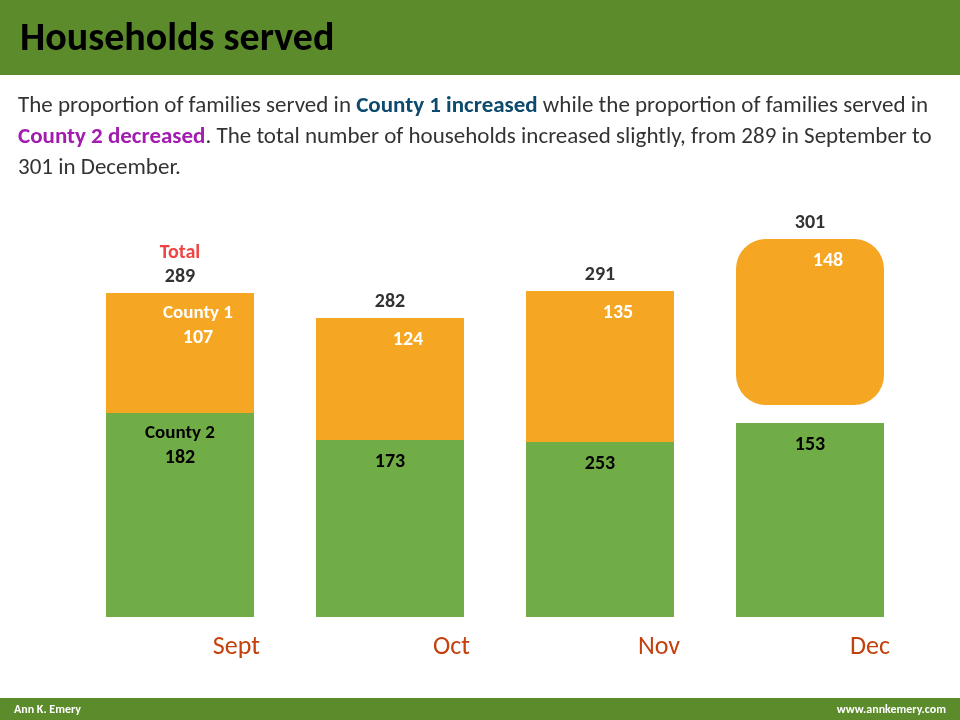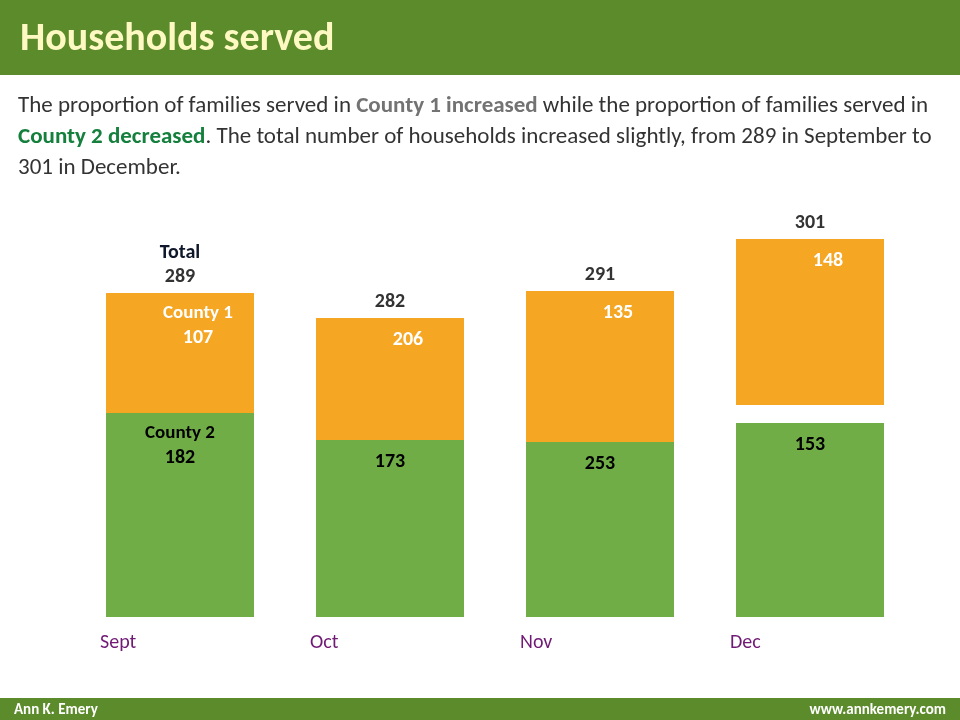--- a/index.html
+++ b/index.html
@@ -6,33 +6,33 @@
   body {
     font-family: "Segoe UI", -apple-system, Calibri, Arial, sans-serif;
     width: 960px;
     height: 720px;
     background: #fff;
     overflow: hidden;
     position: relative;
   }
   .header {
     background: #5b8b2a;
-    color: #fef9c3;
+    color: #000000;
     padding: 12px 20px 14px;
     font-size: 40px;
     font-weight: 700;
   }
   .subtitle {
     padding: 14px 20px 10px 18px;
     font-size: 23px;
     color: #333;
     line-height: 1.35;
   }
-  .hl-orange { color: #737373; font-weight: 700; }
-  .hl-green  { color: #15803d; font-weight: 700; }
+  .hl-orange { color: #0c4a6e; font-weight: 700; }
+  .hl-green  { color: #a21caf; font-weight: 700; }
   .chart-area {
     position: absolute;
     left: 90px;
     top: 225px;
     width: 810px;
     height: 440px;
   }
   .bars-row {
     display: flex;
     justify-content: space-between;
@@ -52,21 +52,21 @@
     color: #333;
     text-align: center;
     margin-bottom: 6px;
     line-height: 1.2;
     min-height: 24px;
   }
   .total-pre {
     display: block;
     font-size: 20px;
     font-weight: 700;
-    color: #0f172a;
+    color: #ef4444;
   }
   .stack {
     width: 148px;
     display: flex;
     flex-direction: column;
   }
   .seg-top {
     background: #f5a623;
     color: #fff;
     font-size: 20px;
@@ -90,31 +90,31 @@
     line-height: 1.2;
   }
   .seg-name { font-size: 19px; }
   .xlabels {
     display: flex;
     justify-content: space-between;
     padding: 12px 10px 0 10px;
   }
   .xlabel {
     width: 160px;
-    text-align: left;
-    font-size: 20px;
-    color: #701a75;
+    text-align: right;
+    font-size: 26px;
+    color: #c2410c;
   }
   .footer {
     position: absolute;
     left: 0; right: 0; bottom: 0;
     height: 22px;
     background: #5b8b2a;
     color: #fff;
-    font-size: 15px;
+    font-size: 12px;
     display: flex;
     align-items: center;
     justify-content: space-between;
     padding: 0 14px;
     font-weight: 600;
   }
 </style>
 </head>
 <body>
 
@@ -138,42 +138,42 @@
           <div class="seg-bot" style="height: 203.84px;">
             <span class="seg-name">County 2</span>
             <span>182</span>
           </div>
         </div>
       </div>
       <div class="bar-col">
         <div class="total-label"><span>282</span></div>
         <div class="stack">
           <div class="seg-top" style="height: 122.08px;">
-            <span>206</span>
+            <span>124</span>
           </div>
           <div class="seg-bot" style="height: 177px;">
             <span>173</span>
           </div>
         </div>
       </div>
       <div class="bar-col">
         <div class="total-label"><span>291</span></div>
         <div class="stack">
           <div class="seg-top" style="height: 151.2px;">
             <span>135</span>
           </div>
           <div class="seg-bot" style="height: 174.72px;">
             <span>253</span>
           </div>
         </div>
       </div>
       <div class="bar-col">
         <div class="total-label"><span>301</span></div>
         <div class="stack">
-          <div class="seg-top" style="height: 165.76px;">
+          <div class="seg-top" style="height: 165.76px; border-radius: 30px;">
             <span>148</span>
           </div>
           <div class="seg-bot" style="height: 194px; margin-top: 18px;">
             <span>153</span>
           </div>
         </div>
       </div>
     </div>
   <div class="xlabels" id="xlabels-row">
       <div class="xlabel">Sept</div>

